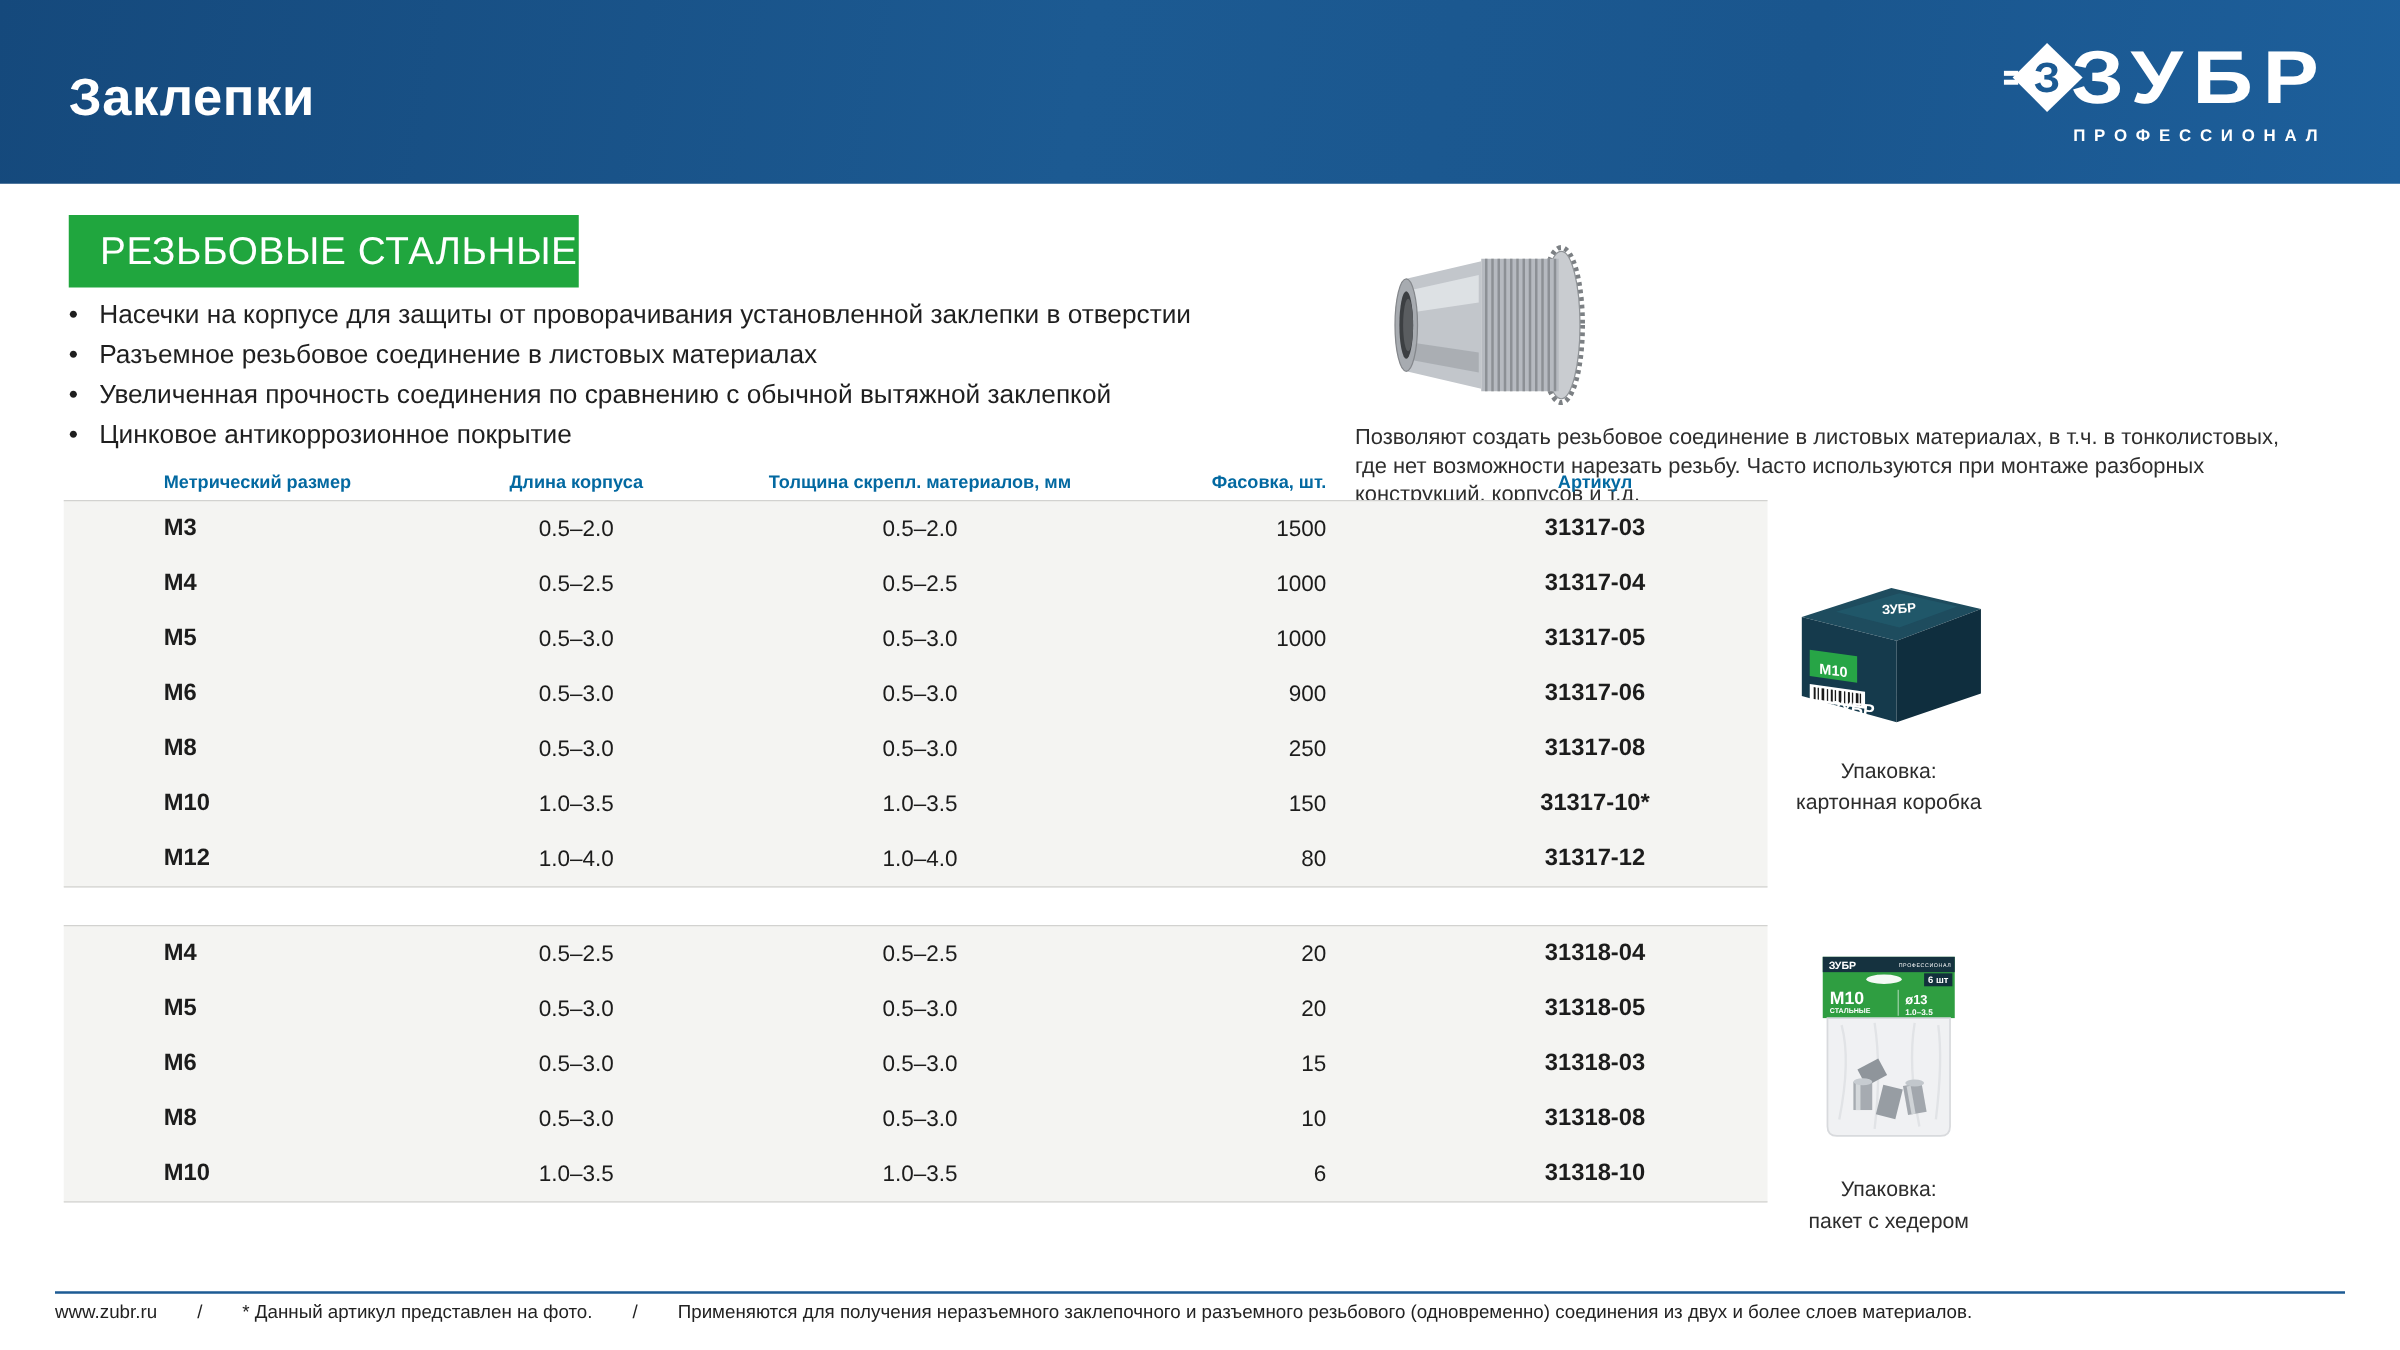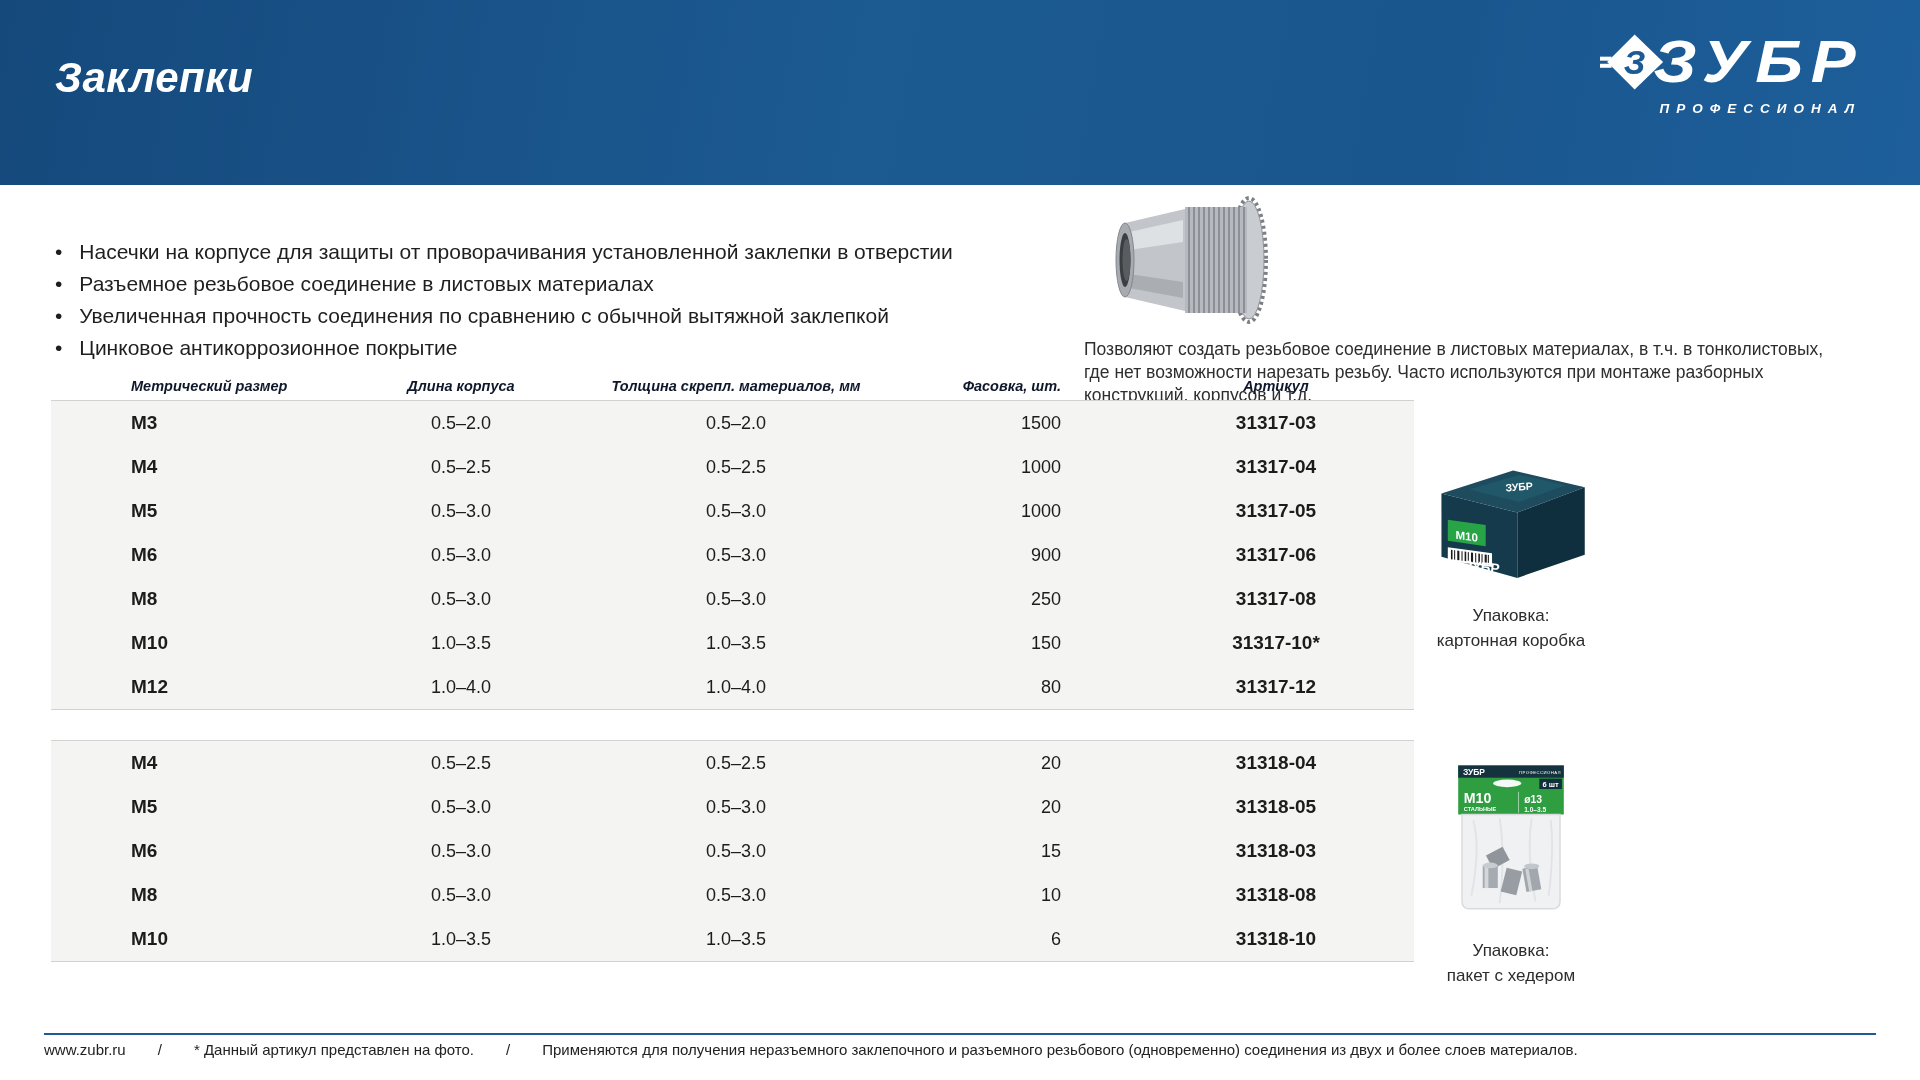--- a/index.html
+++ b/index.html
@@ -1,42 +1,42 @@
 <!DOCTYPE html>
 <html lang="ru"><head>
 <meta charset="utf-8">
 <style>
   html,body{margin:0;padding:0;background:#fff;}
   .page{position:relative;width:1920px;height:1080px;background:#fff;overflow:hidden;
         font-family:"Liberation Sans","DejaVu Sans",sans-serif;color:#1c1c1c;}
 
   
-  .header{position:absolute;left:0;top:0;width:1920px;height:185px;
-          background:linear-gradient(100deg,#15497c 0%,#1c5a92 45%,#1a568e 75%,#1d5f9b 100%);font-style:italic;}
+  .header{position:absolute;left:0;top:0;width:1920px;height:147px;
+          background:linear-gradient(100deg,#15497c 0%,#1c5a92 45%,#1a568e 75%,#1d5f9b 100%);}
   .page-title{position:absolute;left:55px;top:54px;font-size:42px;font-weight:700;color:#fff;letter-spacing:.5px;}
   .brand{position:absolute;right:57px;top:30px;display:flex;flex-direction:column;align-items:flex-end;}
   .brand-top{display:flex;align-items:center;gap:12px;}
   .brand-name{font-size:60px;font-weight:800;color:#fff;letter-spacing:7px;line-height:1;
               transform:scaleX(1.12);transform-origin:right center;}
   .brand-sub{font-size:13.5px;font-weight:700;letter-spacing:7px;color:#fff;margin-top:7px;margin-right:2px;}
 
   
   .badge{position:absolute;left:55px;top:172px;width:408px;height:58px;background:#20a63e;
          display:flex;align-items:center;padding-left:25px;box-sizing:border-box;}
   .badge span{color:#fff;font-size:31px;letter-spacing:.5px;font-weight:400;}
   .features{position:absolute;left:55px;top:240px;width:950px;list-style:none;margin:0;padding:0;}
   .features li{display:flex;gap:17px;font-size:21px;line-height:23px;margin-bottom:9px;color:#1f1f1f;}
   .features .dot{font-size:21px;line-height:23px;}
   .description{position:absolute;left:1084px;top:338px;width:745px;font-size:17.5px;line-height:1.32;color:#2e2e2e;}
 
   
   .cat-table{position:absolute;left:51px;top:372px;width:1363px;}
   .trow{display:grid;grid-template-columns:80px 200px 260px 290px 180px 80px 270px;align-items:center;}
   .thead{height:28px;}
-  .thead .c{font-size:14.5px;font-weight:700;color:#0f172a;font-style:italic;}
+  .thead .c{font-size:14.5px;font-weight:700;color:#0369a1;}
   .tsec{background:#f4f4f2;border-top:1px solid #d2d2d0;border-bottom:1px solid #d2d2d0;}
   .tsec2{margin-top:30px;}
   .tsec .trow{height:44px;}
   .c{white-space:nowrap;}
   .c1{text-align:left;font-weight:700;font-size:19px;}
   .c2,.c3{text-align:center;font-size:18px;}
   .c4{text-align:right;font-size:18px;}
   .c5{text-align:center;font-weight:700;font-size:19px;}
   .thead .c1{font-size:14.5px;}
   .thead .c5{font-size:14.5px;}
@@ -67,20 +67,23 @@
           <rect x="0" y="34" width="13" height="4.5" fill="#ffffff"></rect>
           <polygon points="39,1 71,32 39,63 8,32" fill="#ffffff"></polygon>
           <text x="39" y="45" text-anchor="middle" font-size="38" font-weight="800" fill="#1b5a93" font-family="Liberation Sans, sans-serif">З</text>
         </svg>
         <div class="brand-name">ЗУБР</div>
       </div>
       <div class="brand-sub">ПРОФЕССИОНАЛ</div>
     </div>
   </div>
 
+  <div class="badge">
+    <span>РЕЗЬБОВЫЕ СТАЛЬНЫЕ</span>
+  </div>
 
   <ul class="features">
     <li>
       <span class="dot">•</span>
       <span>Насечки на корпусе для защиты от проворачивания установленной заклепки в отверстии</span>
       </li>
     <li>
       <span class="dot">•</span>
       <span>Разъемное резьбовое соединение в листовых материалах</span>
       </li>

